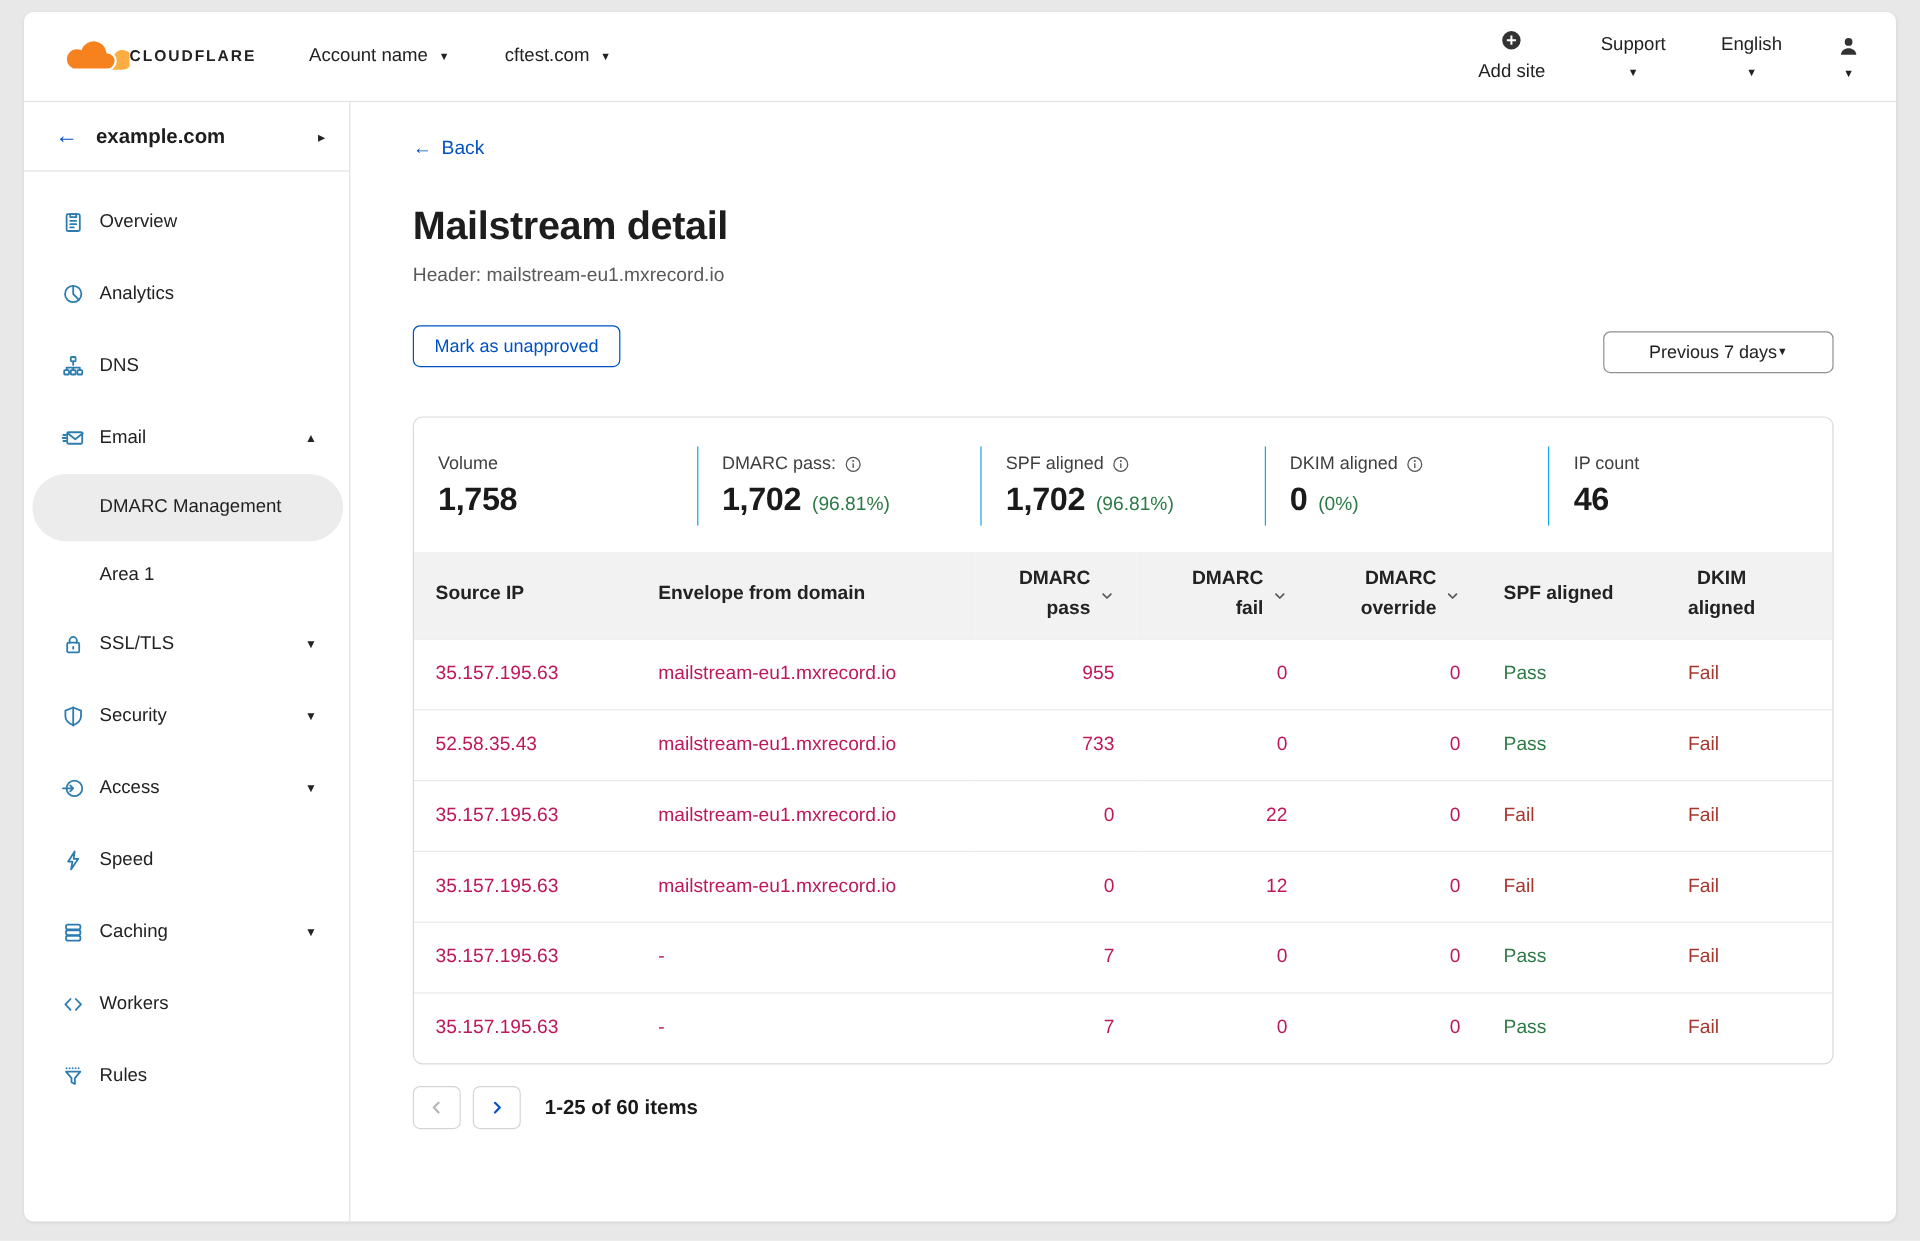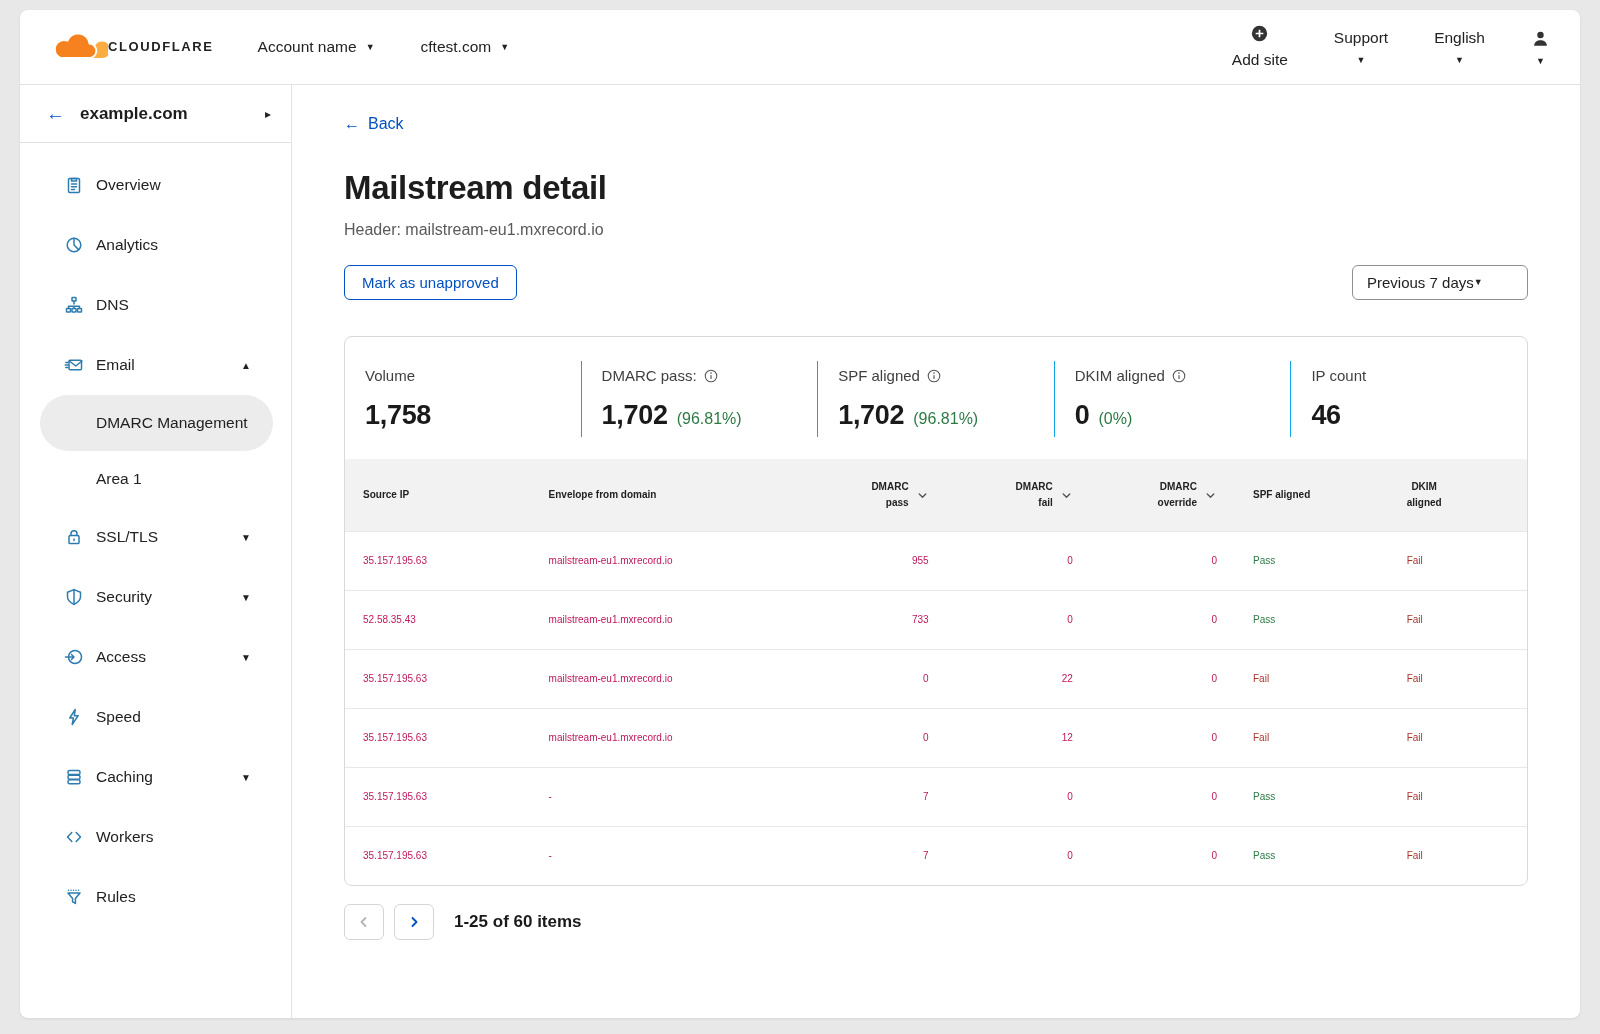--- a/index.html
+++ b/index.html
@@ -27,21 +27,21 @@
   .topnav-right { margin-left:auto; display:flex; align-items:center; }
   .topnav-right .topnav-item { margin-right:0; margin-left:46px;flex-direction:column; }
   .caret-sm { font-size:9px; color:#222; line-height:1; }
   
   .bodyrow { flex:1; display:flex; min-height:0; }
   .sidebar { flex:0 0 272px; width:272px; border-right:1px solid #e2e2e2; overflow:hidden; }
   .site-header { height:58px; display:flex; align-items:center; gap:15px; padding:0 20px 0 26px; border-bottom:1px solid #e2e2e2; }
   .back-arrow { color:#0051c3; font-size:19px; line-height:1; cursor:pointer; }
   .site-name { font-weight:700; font-size:17px; flex:1; }
   .site-expand { font-size:12px; color:#222; cursor:pointer; }
-  .nav { padding:12px 16px; }
+  .nav { padding:12px 3px; }
   .nav-item {
     height:60px; display:flex; align-items:center;
     margin:0 2px 0 4px; padding:0 22px; font-size:15.5px; color:#222; cursor:pointer;
   }
   .nav-item.sub { height:56px; }
   .nav-item.selected { background:#ececec; border-radius:28px; }
   .nav-icon { width:24px; margin-right:10px; display:flex; align-items:center; justify-content:center; }
   .nav-label { flex:1; }
   .nav-caret { font-size:10px; color:#222; }
   
@@ -49,33 +49,33 @@
   .back-link { display:inline-flex; align-items:center; gap:8px; color:#0051c3; font-size:16px; cursor:pointer; }
   .page-title { font-size:33px; font-weight:700; margin:36px 0 0; letter-spacing:-.3px; color:#1d1d1d; }
   .subtitle { margin-top:14px; font-size:16px; color:#595959; }
   .actions-row { margin-top:26px; display:flex; justify-content:space-between; align-items:center; }
   .btn-outline {
     border:1px solid #0051c3; color:#0051c3; background:#fff;
     border-radius:6px; padding:8px 17px; font-size:15px; cursor:pointer;
   }
   .select {
     border:1px solid #8f8f8f; border-radius:6px; background:#fff;
-    padding:8px 14px; font-size:15px; color:#222; width:176px;
-    display:flex; align-items:center; justify-content:flex-start; cursor:pointer;
+    padding:8px 14px; font-size:15px; color:#222; width:192px;
+    display:flex; align-items:center; justify-content:center; cursor:pointer;margin-top:11px;
   }
   
   .card { margin-top:36px; border:1px solid #d9d9d9; border-radius:8px; overflow:hidden; background:#fff; }
   .stats-row { display:flex; padding:24px 0 22px; }
   .stat { flex:1; padding:6px 10px 6px 20px; }
   .stat + .stat { border-left:1px solid #0ea5e9; }
   .stat-label { font-size:15px; color:#3f3f3f; display:flex; align-items:center; gap:7px; }
-  .stat-value-row { margin-top:16px; display:flex; align-items:baseline; gap:9px; }
+  .stat-value-row { margin-top:6px; display:flex; align-items:baseline; gap:9px; }
   .stat-value { font-size:27px; font-weight:700; color:#1a1a1a; letter-spacing:-.3px; }
   .stat-pct { font-size:16px; color:#2d7a46; }
-  table { width:100%; border-collapse:collapse; font-size:10px; table-layout:fixed; }
+  table { width:100%; border-collapse:collapse; font-size:16px; table-layout:fixed; }
   thead th { background:#f2f2f2; height:72px; padding:0 18px; font-weight:600; color:#222; }
   .th-inner { display:flex; align-items:center; gap:7px; }
   .th-inner.right { justify-content:flex-end; }
   .th-lines { line-height:1.55; }
   .th-lines.right { text-align:right; }
   tbody td { height:59px; padding:0 18px; border-top:1px solid #e8e8e8; color:#be185d; }
   td.align-right { text-align:right; }
   td.pass { color:#2d7a46; }
   td.fail { color:#a8362d; }
   .sort-icon { display:inline-flex; margin-top:2px; }

